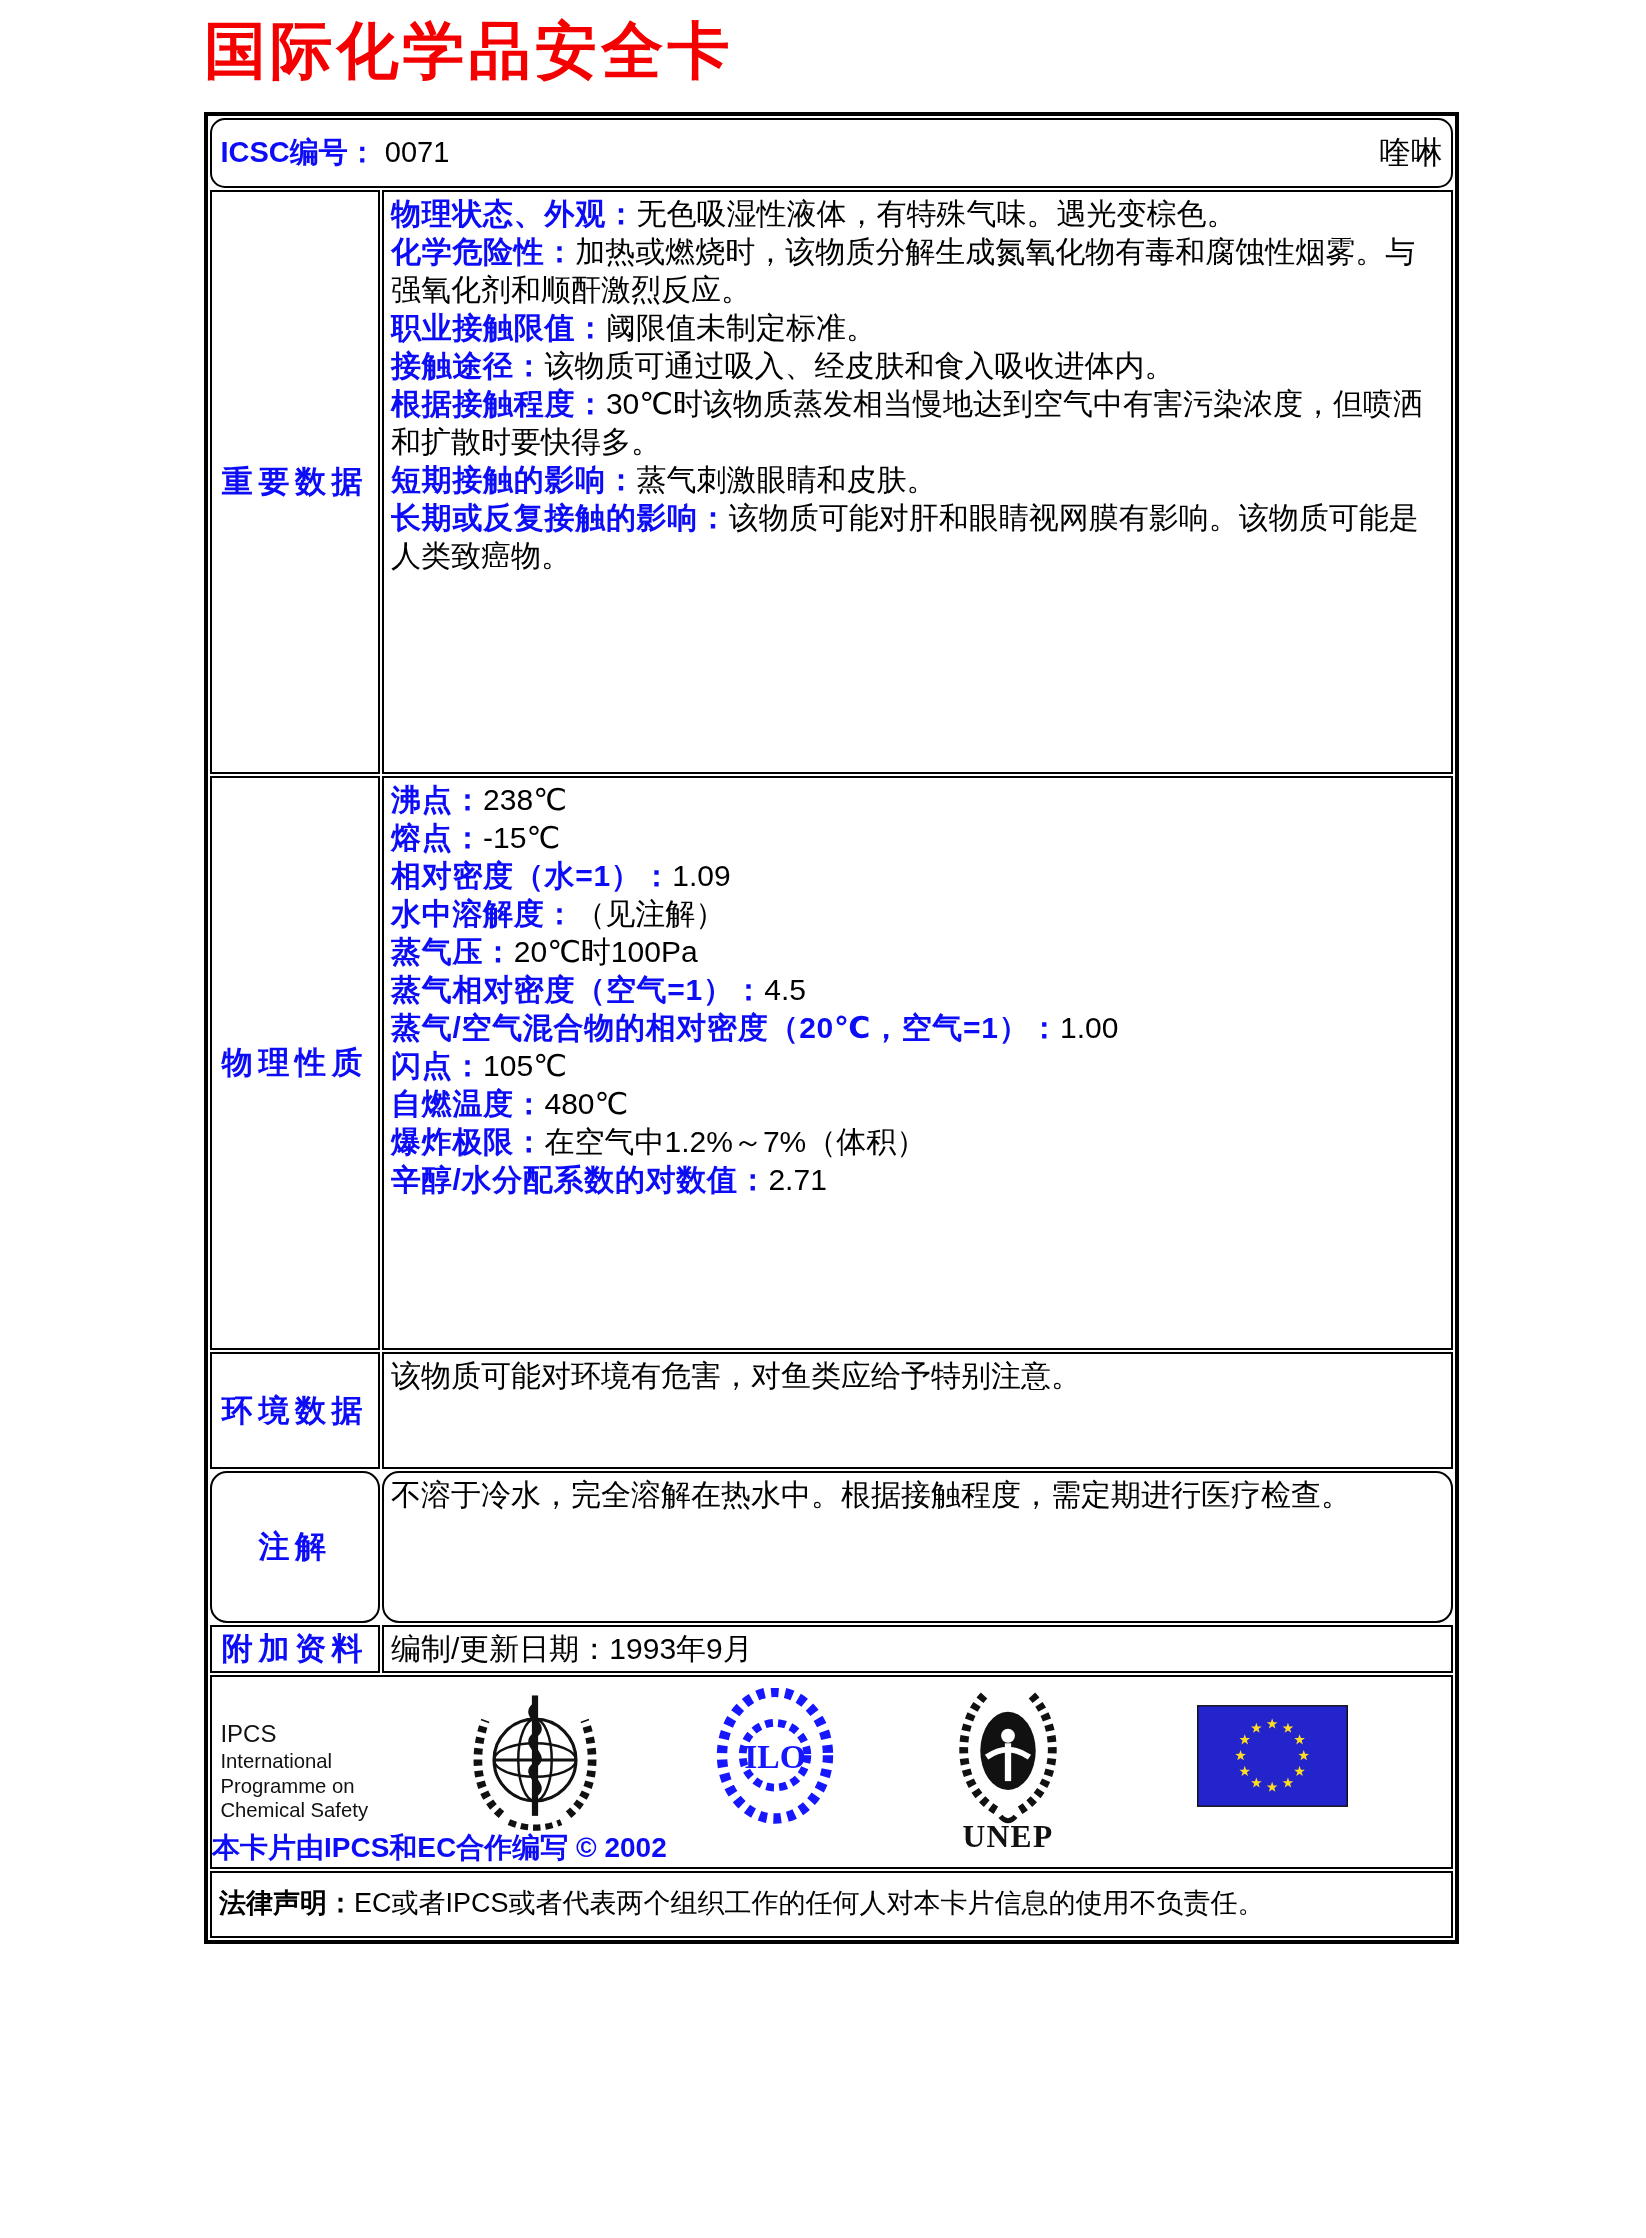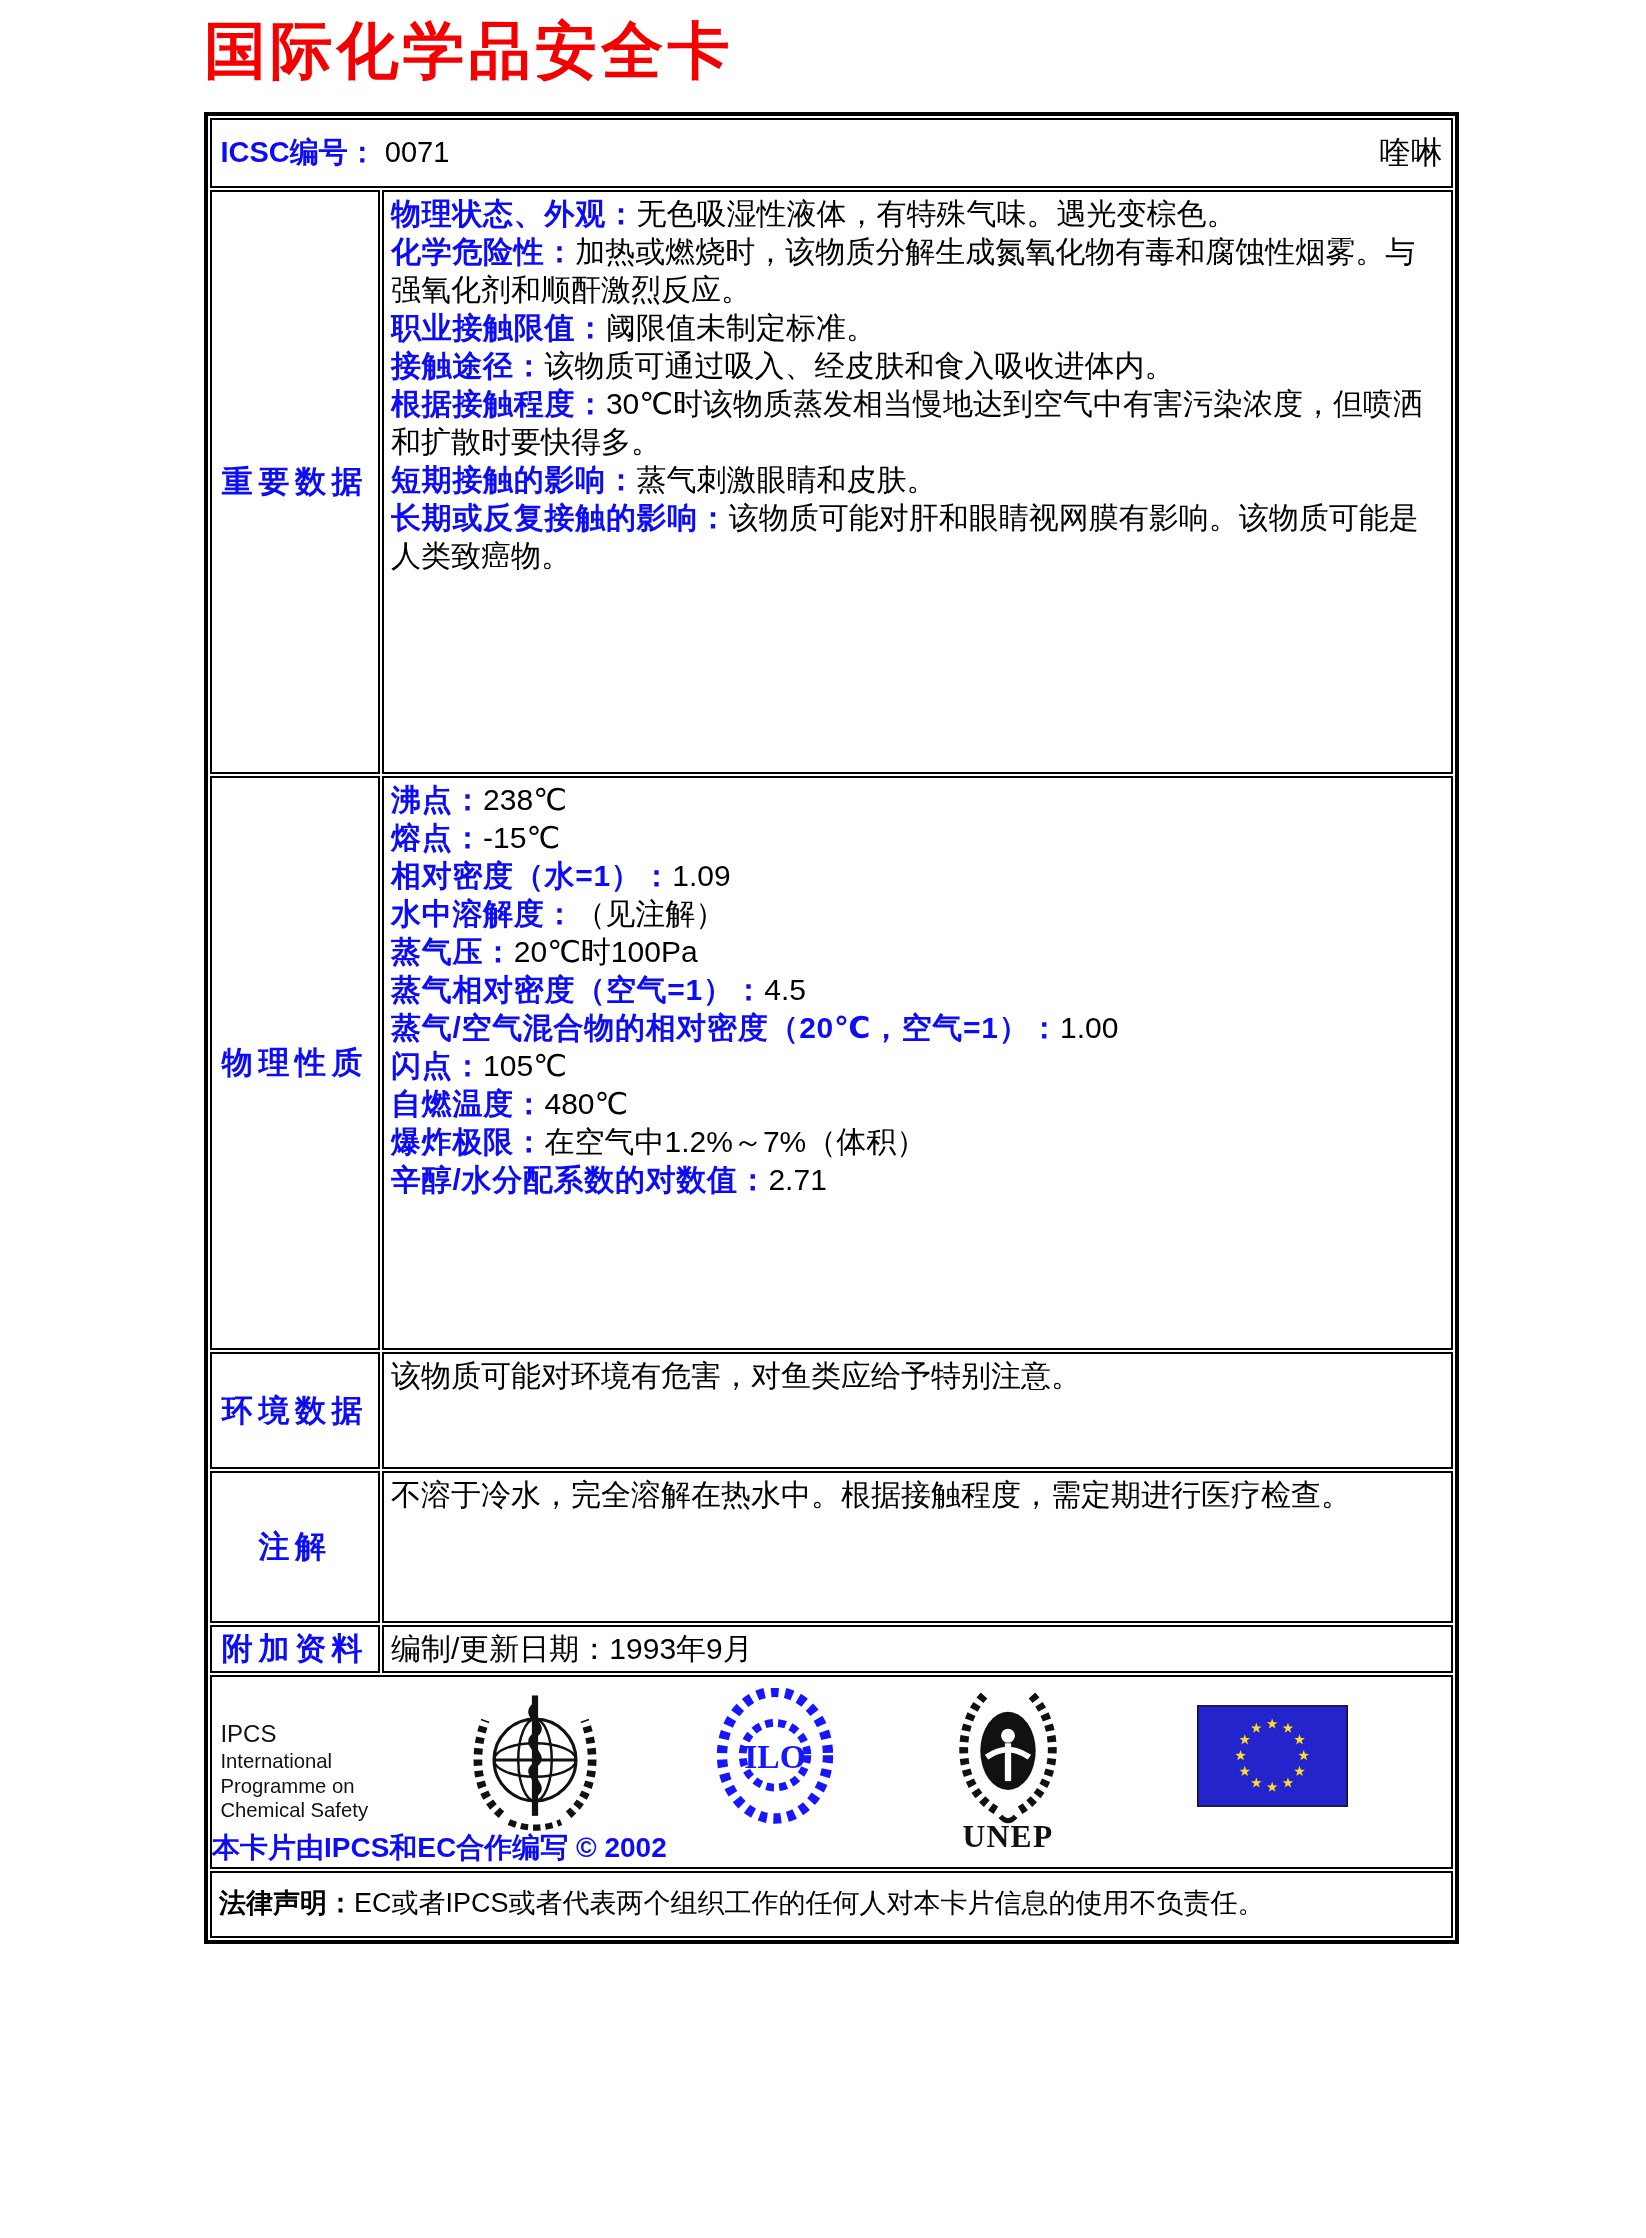--- a/index.html
+++ b/index.html
@@ -17,40 +17,40 @@
     table-layout:fixed;width:1255px;margin:29px 0 0 204px;
     border:4.2px solid #000;border-collapse:separate;border-spacing:2.8px;
     background:#fff;
   }
   td.cell{
     box-sizing:border-box;border:2.1px solid #000;background:#fff;
     vertical-align:top;padding:0;overflow:hidden;
   }
   col.c-label{width:170px;}
   
-  td.header-cell{height:70px;}
+  td.header-cell{height:70px;border-radius:15px;}
   .header-flex{
     display:flex;justify-content:space-between;align-items:center;
     height:100%;padding:0 8.4px;font-size:29px;
   }
   .blue{color:#0c0cf6;font-weight:bold;}
   .chem-name{font-size:31.5px;color:#000;}
   
   td.label-cell{
     vertical-align:middle;text-align:center;
     color:#0c0cf6;font-weight:bold;font-size:31px;letter-spacing:5.6px;
   }
   
   .content{padding:2.8px 7px;font-size:30px;line-height:38px;color:#000;}
   .content p{margin:0;}
   .content .blue{letter-spacing:0.7px;}
   td.r-important{height:584px;}
   td.r-physical{height:574px;}
   td.r-environment{height:117px;}
-  td.r-notes{height:152px;}
+  td.r-notes{height:152px;border-radius:17px;}
   td.r-additional{height:46px;}
   td.r-logos{height:191px;}
   td.r-legal{height:67px;}
   
   .logos-row{display:flex;align-items:flex-start;padding:5.6px 0 0 8.4px;height:144px;}
   .ipcs-block{width:161px;margin-top:36px;color:#111;}
   .ipcs-title{font-size:24px;font-weight:normal;line-height:31px;}
   .ipcs-line{font-size:20.3px;line-height:24.5px;}
   .logo{flex:none;}
   .logo-who{margin-left:84px;margin-top:5.6px;}

